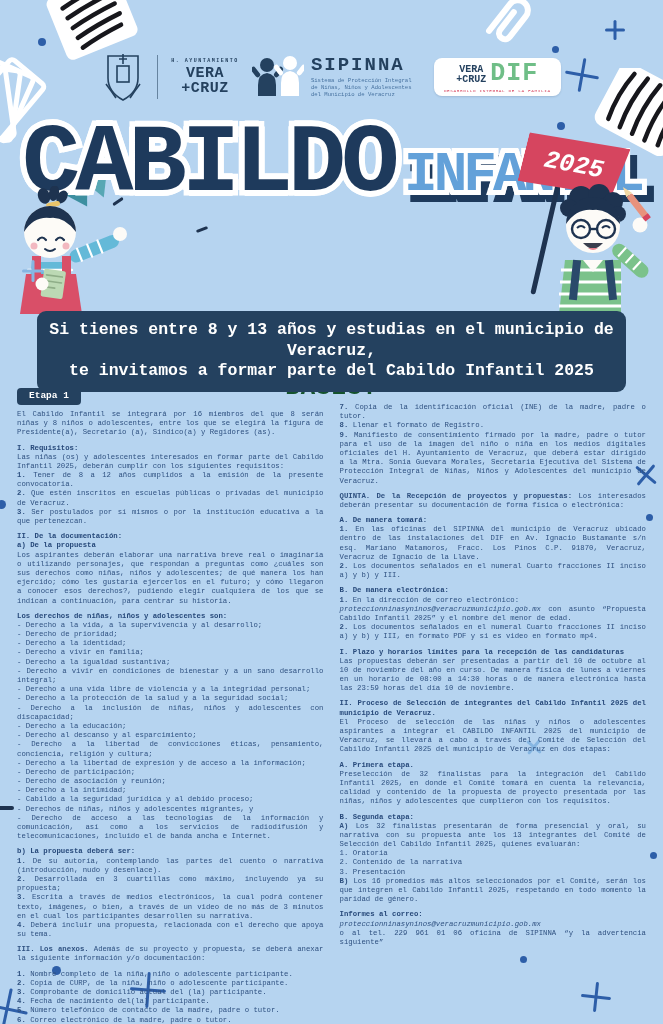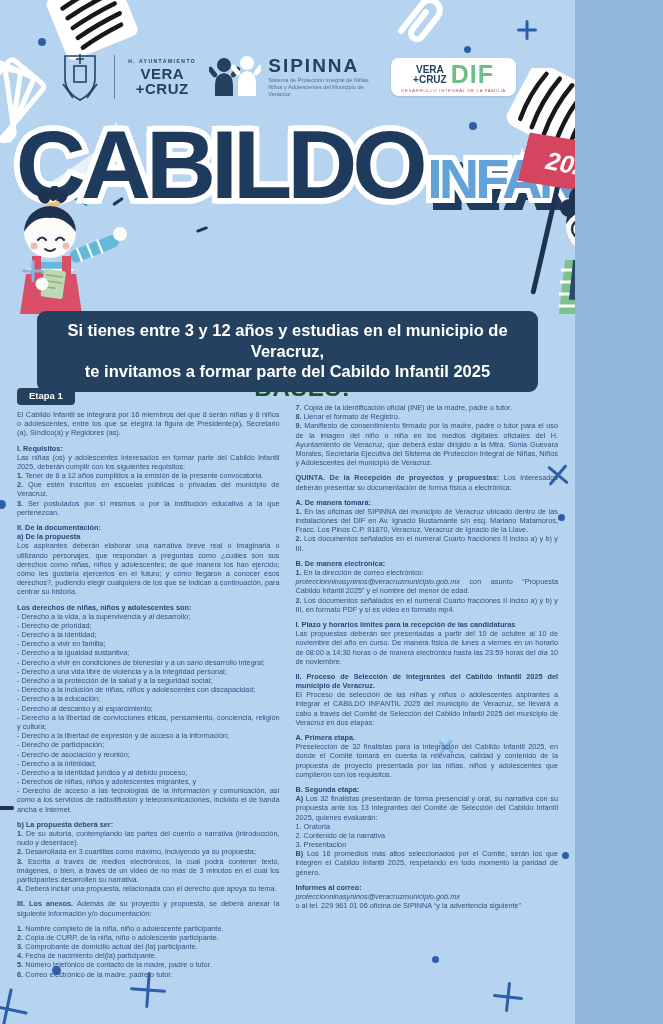--- a/index.html
+++ b/index.html
@@ -1,17 +1,17 @@
 <!DOCTYPE html>
 <html><head>
 <meta charset="utf-8">
 <style>
   html,body{margin:0;padding:0;background:#8fb6dd;}
-  .poster{position:relative;width:560px;height:1024px;background:#b6d4f0;overflow:hidden;
-          font-family:Liberation Sans, sans-serif;padding-left:15px;}
+  .poster{position:relative;width:663px;height:1024px;background:#b6d4f0;overflow:hidden;
+          font-family:Liberation Mono, monospace;}
 
   
   .deco{position:absolute;}
   .cross{position:absolute;}
   .cross::before,.cross::after{content:"";position:absolute;background:#2d5ea8;border-radius:2px;}
   .cross::before{left:50%;top:0;width:3px;height:100%;transform:translateX(-50%);}
   .cross::after{top:50%;left:0;height:3px;width:100%;transform:translateY(-50%);}
   .cross.light::before,.cross.light::after{background:#86b6e2;}
   .dot{position:absolute;background:#2d5ea8;border-radius:50%;}
   .dash{position:absolute;background:#1e3350;border-radius:2px;}
@@ -282,21 +282,21 @@
             <path d="M40,124 h62"></path>
           </g>
         <polygon points="64,78 74,90 84,78" fill="#fdfbf7"></polygon>
         <rect x="52" y="78" width="8" height="40" fill="#2a4a6b" transform="rotate(6 56 98)"></rect>
         <rect x="88" y="78" width="8" height="40" fill="#2a4a6b" transform="rotate(-6 92 98)"></rect>
       </g>
     </svg>
   </div>
 
   <div class="banner">
-    <div>Si tienes entre 3 y 12 años y estudias en el municipio de Veracruz,</div>
+    <div>Si tienes entre 8 y 13 años y estudias en el municipio de Veracruz,</div>
     <div>te invitamos a formar parte del Cabildo Infantil 2025</div>
   </div>
 
   <div class="bases">BASES:</div>
 
   <div class="columns">
     <div class="col col-left">
         <div class="blk badge-blk"><span class="badge">Etapa 1</span></div>
         <div class="blk p">El Cabildo Infantil se integrará por 16 miembros del que 8 serán niñas y 8 niños o adolescentes, entre los que se elegirá la figura de Presidente(a), Secretario (a), Síndico(a) y Regidores (as).</div>
         <div class="blk h mt">I. Requisitos:</div>
@@ -317,21 +317,21 @@
         <div class="blk p">- Derecho a una vida libre de violencia y a la integridad personal;</div>
         <div class="blk p">- Derecho a la protección de la salud y a la seguridad social;</div>
         <div class="blk p">- Derecho a la inclusión de niñas, niños y adolescentes con discapacidad;</div>
         <div class="blk p">- Derecho a la educación;</div>
         <div class="blk p">- Derecho al descanso y al esparcimiento;</div>
         <div class="blk p">- Derecho a la libertad de convicciones éticas, pensamiento, conciencia, religión y cultura;</div>
         <div class="blk p">- Derecho a la libertad de expresión y de acceso a la información;</div>
         <div class="blk p">- Derecho de participación;</div>
         <div class="blk p">- Derecho de asociación y reunión;</div>
         <div class="blk p">- Derecho a la intimidad;</div>
-        <div class="blk p">- Derecho a la identidad jurídica y al debido proceso;</div>
+        <div class="blk p">- Cabildo a la seguridad jurídica y al debido proceso;</div>
         <div class="blk p">- Derechos de niñas, niños y adolescentes migrantes, y</div>
         <div class="blk p">- Derecho de acceso a las tecnologías de la información y comunicación, así como a los servicios de radiodifusión y telecomunicaciones, incluido el de banda ancha e Internet.</div>
         <div class="blk h mt">b) La propuesta deberá ser:</div>
         <div class="blk n"><span class="bn">1. </span>De su autoría, contemplando las partes del cuento o narrativa (introducción, nudo y desenlace).</div>
         <div class="blk n"><span class="bn">2. </span>Desarrollada en 3 cuartillas como máximo, incluyendo ya su propuesta;</div>
         <div class="blk n"><span class="bn">3. </span>Escrita a través de medios electrónicos, la cual podrá contener texto, imágenes, o bien, a través de un video de no más de 3 minutos en el cual los participantes desarrollen su narrativa.</div>
         <div class="blk n"><span class="bn">4. </span>Deberá incluir una propuesta, relacionada con el derecho que apoya su tema.</div>
         <div class="blk n mt"><span class="bn">III. Los anexos. </span>Además de su proyecto y propuesta, se deberá anexar la siguiente información y/o documentación:</div>
         <div class="blk n mt"><span class="bn">1. </span>Nombre completo de la niña, niño o adolescente participante.</div>
         <div class="blk n"><span class="bn">2. </span>Copia de CURP, de la niña, niño o adolescente participante.</div>

